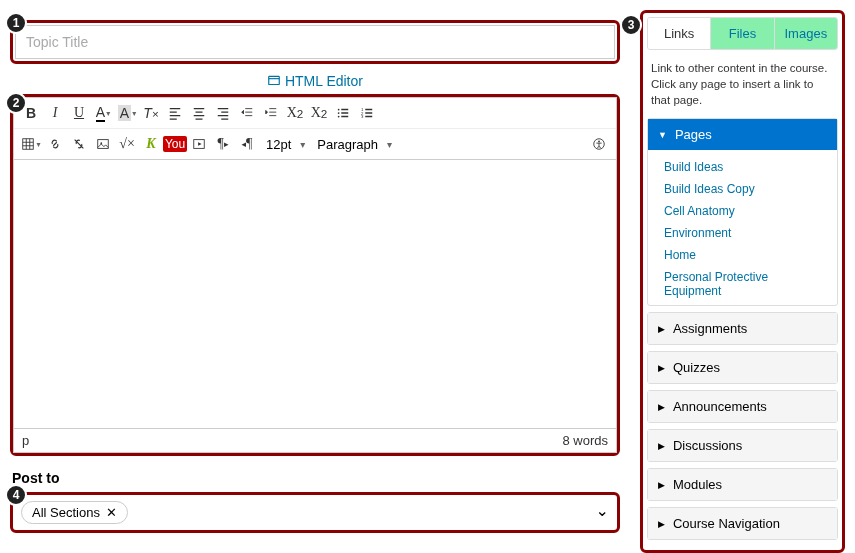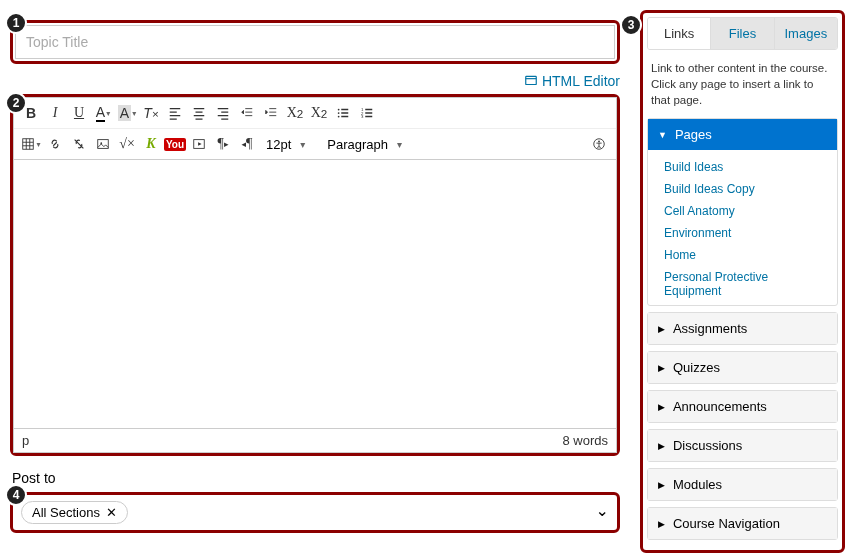--- a/index.html
+++ b/index.html
@@ -5,53 +5,53 @@
 *{box-sizing:border-box;margin:0;padding:0;font-family:Arial,Helvetica,sans-serif}
 body{background:#fff;width:855px;height:553px;position:relative;padding:10px}
 .main-wrap{display:flex;gap:20px}
 .left-col{flex:1;min-width:0}
 .right-col{width:205px}
 .callout{position:absolute;width:22px;height:22px;background:#222;border-radius:50%;color:#fff;font-size:12px;font-weight:bold;display:flex;align-items:center;justify-content:center;z-index:10;border:2px solid #fff}
 .red-box{border:3px solid #8b0000;border-radius:6px}
 #title-wrap{margin:10px 0 8px 0;padding:2px}
 #title-input{width:100%;border:1px solid #ccc;padding:8px 10px;font-size:14px;color:#999}
 #title-input::placeholder{color:#aaa}
-.html-link{text-align:right;margin-bottom:4px}
+.html-link{text-align:center;margin-bottom:4px}
 .html-link a{color:#0073a5;font-size:14px;text-decoration:none}
 .html-link svg{vertical-align:-2px}
 #editor-wrap{padding:0}
 .toolbar{border:1px solid #ccc;border-bottom:none;background:#fff}
 .toolbar-row{display:flex;align-items:center;padding:4px 6px;gap:2px;flex-wrap:wrap}
 .toolbar-row + .toolbar-row{border-top:1px solid #eee}
 .tbtn{width:22px;height:22px;display:inline-flex;align-items:center;justify-content:center;font-size:14px;cursor:pointer;color:#333;font-family:Georgia,serif}
 .tbtn svg{width:14px;height:14px}
 .tsel{font-size:13px;padding:2px 18px 2px 6px;border:none;background:transparent;position:relative;cursor:pointer}
 .tsel-wrap{position:relative;display:inline-flex;align-items:center}
 .tsel-wrap::after{content:"▾";font-size:10px;position:absolute;right:4px;color:#666;pointer-events:none}
 .editor-body{border:1px solid #ccc;height:270px;background:#fff}
 .editor-status{border:1px solid #ccc;border-top:none;display:flex;justify-content:space-between;padding:4px 8px;font-size:13px;color:#333}
-.post-label{font-weight:normal;margin:14px 0 6px 2px;font-size:14px}
+.post-label{font-weight:bold;margin:14px 0 6px 2px;font-size:14px}
 #post-wrap{padding:6px 8px;display:flex;align-items:flex-start;justify-content:space-between}
 .chip{display:inline-flex;align-items:center;gap:6px;border:1px solid #ccc;border-radius:14px;padding:3px 10px;font-size:13px}
 .chip-x{cursor:pointer;font-size:13px}
 .chev{font-size:16px;cursor:pointer}
 #right-wrap{padding:4px}
 .tabs{display:flex;border:1px solid #ddd;border-radius:3px;overflow:hidden}
-.tab{flex:1;text-align:center;padding:8px 0;font-size:13px;cursor:pointer;background:#e5e5e5}
+.tab{flex:1;text-align:center;padding:8px 0;font-size:13px;cursor:pointer;background:#86efac}
 .tab.active{color:#333;background:#fff}
 .tab.inactive{color:#0073a5}
 .tab + .tab{border-left:1px solid #ddd}
 .help-text{font-size:11.5px;color:#333;padding:10px 4px;line-height:1.4}
 .acc{border:1px solid #ddd;border-radius:3px;margin-bottom:6px;font-size:13px}
 .acc-head{padding:8px 10px;cursor:pointer;display:flex;align-items:center;gap:8px;background:#f5f5f5}
 .acc-head.open{background:#0073cf;color:#fff}
 .acc-arrow{font-size:9px}
 .acc-body{max-height:155px;overflow:hidden;padding:6px 0}
 .page-link{display:block;padding:4px 16px;font-size:12px;color:#0073a5;cursor:pointer;text-decoration:none}
-.yt{background:#c00;color:#fff;font-size:10px;font-weight:bold;padding:1px 2px;border-radius:2px;position:relative}
+.yt{background:#c00;color:#fff;font-size:12px;font-weight:normal;padding:1px 2px;border-radius:2px;position:relative}
 .caret-dn{font-size:8px;margin-left:1px;color:#666}
 </style>
 </head>
 <body>
 
 <div class="callout" style="top:12px;left:5px">1</div>
 <div class="callout" style="top:92px;left:5px">2</div>
 <div class="callout" style="top:14px;left:620px">3</div>
 <div class="callout" style="top:484px;left:5px">4</div>
 
@@ -165,21 +165,21 @@
               <svg viewBox="0 0 16 16">
                 <rect x="2" y="3" width="12" height="10" fill="none" stroke="#333"></rect>
                 <path d="M7 6l4 2-4 2z" fill="#333"></path>
               </svg>
             </span>
 <span class="tbtn">¶<span style="font-size:9px">▸</span></span>
 <span class="tbtn"><span style="font-size:9px">◂</span>¶</span>
 <span class="tsel-wrap">
               <span class="tsel">12pt</span>
             </span>
-<span class="tsel-wrap" style="margin-left:10px">
+<span class="tsel-wrap" style="">
               <span class="tsel">Paragraph</span>
             </span>
 <span class="tbtn" style="margin-left:auto">
               <svg viewBox="0 0 16 16">
                 <circle cx="8" cy="8" r="6" fill="none" stroke="#333"></circle>
                 <circle cx="8" cy="5" r="1" fill="#333"></circle>
                 <path d="M5 7h6M8 7v4M6 12l2-1 2 1" stroke="#333" fill="none"></path>
               </svg>
             </span>
 </div>

